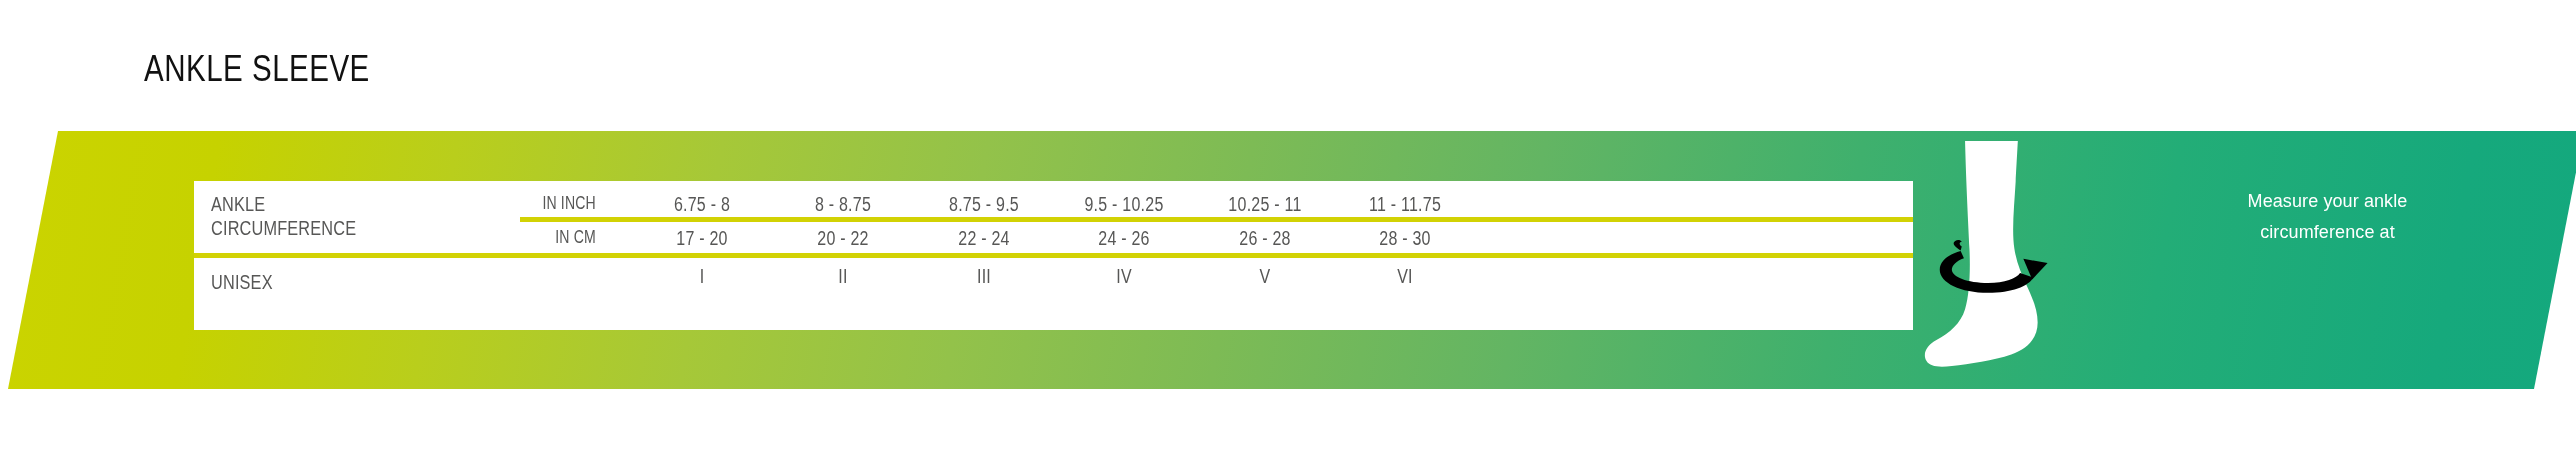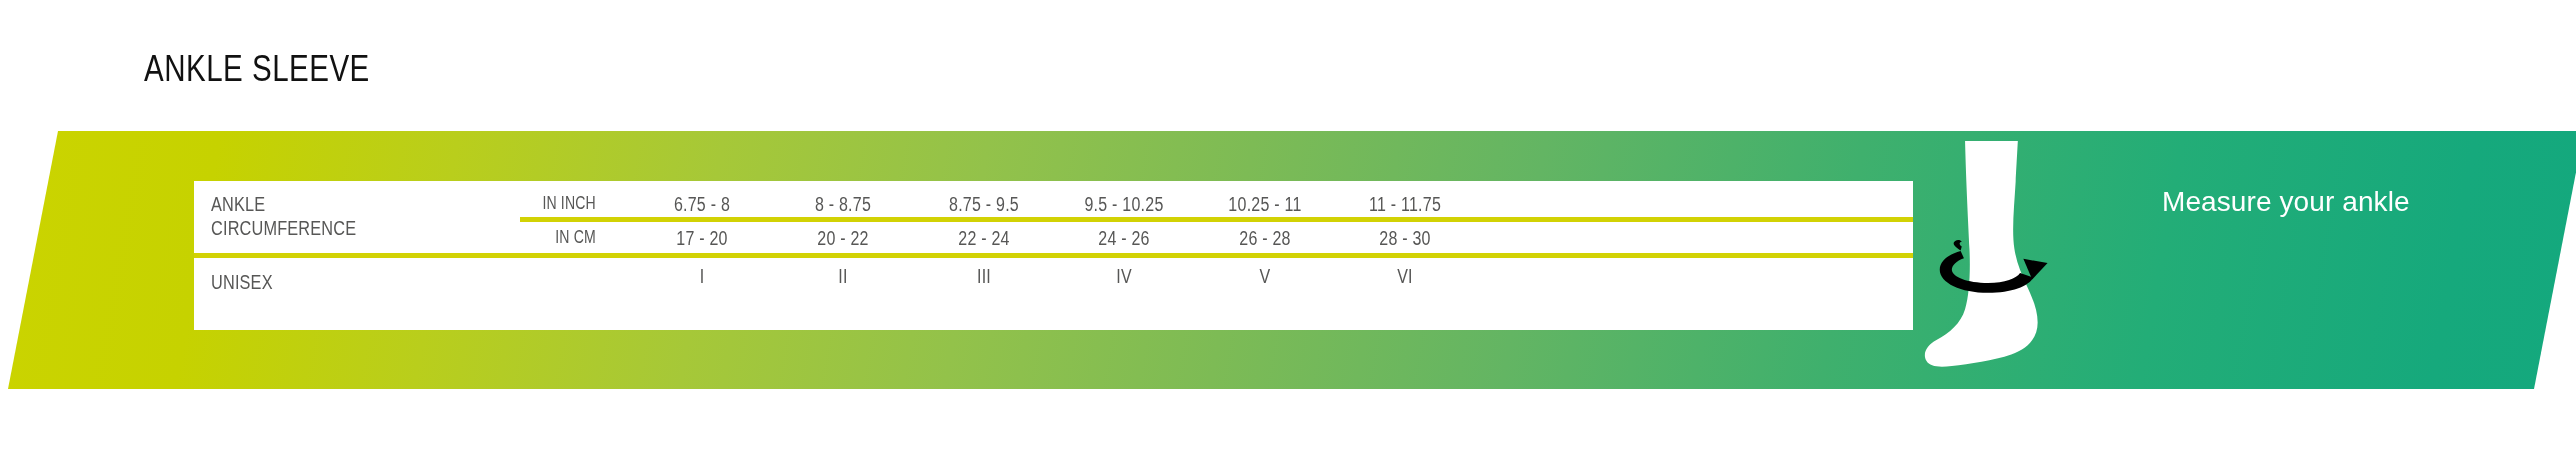--- a/index.html
+++ b/index.html
@@ -147,23 +147,24 @@
     height: 242px;
   }
 
   
   #instruction-text {
     position: absolute;
     left: 2154px;
     top: 55px;
     width: 331px;
     color: #ffffff;
-    font-size: 28px;
+    font-size: 18px;
     line-height: 31px;
     letter-spacing: 0.1px;
+    text-align: center;
   }
   #instruction-text span { display: block; }
 </style>
 </head>
 <body>
 
 <div id="page-title">ANKLE SLEEVE</div>
 
 <div id="banner">
 
@@ -233,16 +234,17 @@
       <path d="M 198 252 L 226 222 L 182 214 Z" fill="#000000"></path>
       <path d="M 68 199
                C 56 192 52 186 58 182
                C 62 179 68 180 70 183
                C 66 184 64 187 70 192 Z" fill="#000000"></path>
     </svg>
   </div>
 
   <div id="instruction-text">
     <span>Measure your ankle</span>
+    <span>circumference at</span>
   </div>
 
 </div>
 
 
 </body></html>

